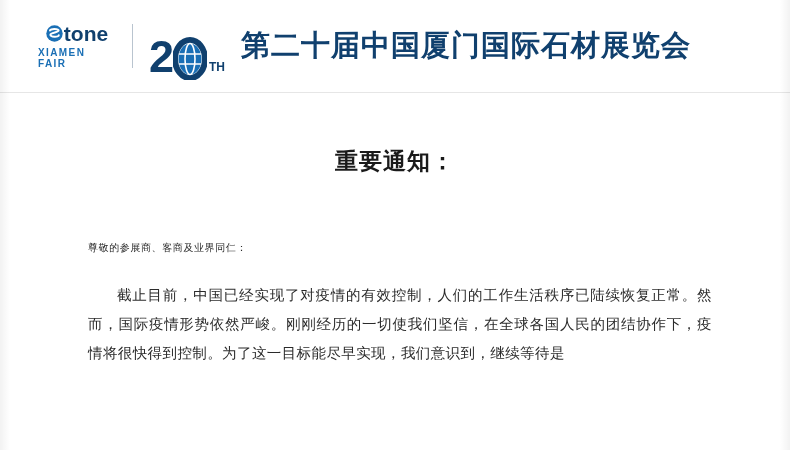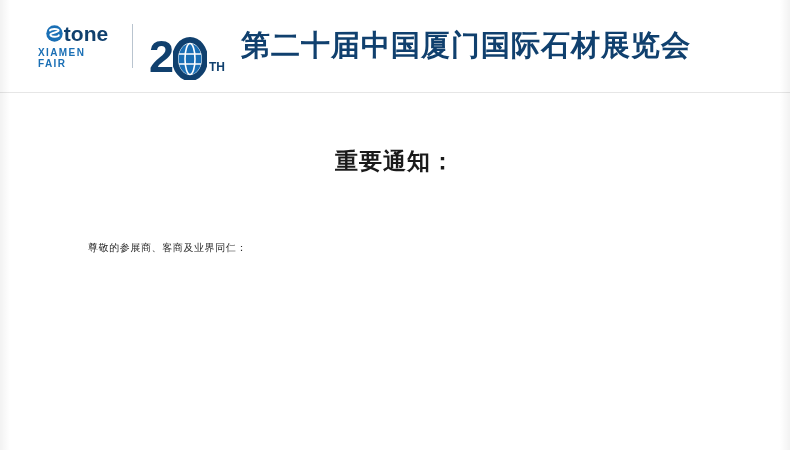--- a/index.html
+++ b/index.html
@@ -207,17 +207,18 @@
       </div>
       <div class="anniv-th">TH</div>
     </div>
 
     <div class="header-title">第二十届中国厦门国际石材展览会</div>
   </div>
 
   <div class="content">
     <div class="notice-title">重要通知：</div>
     <div class="salutation">尊敬的参展商、客商及业界同仁：</div>
+    <div class="para">截止目前，中国已经实现了对疫情的有效控制，人们的工作生活秩序已陆续恢复正常。然而，国际疫情形势依然严峻。刚刚经历的一切使我们坚信，在全球各国人民的团结协作下，疫情将很快得到控制。为了这一目标能尽早实现，我们意识到，继续等待是</div>
   </div>
 
   <div class="edge-shade-left"></div>
   <div class="edge-shade-right"></div>
 </div>
 
 </body></html>

